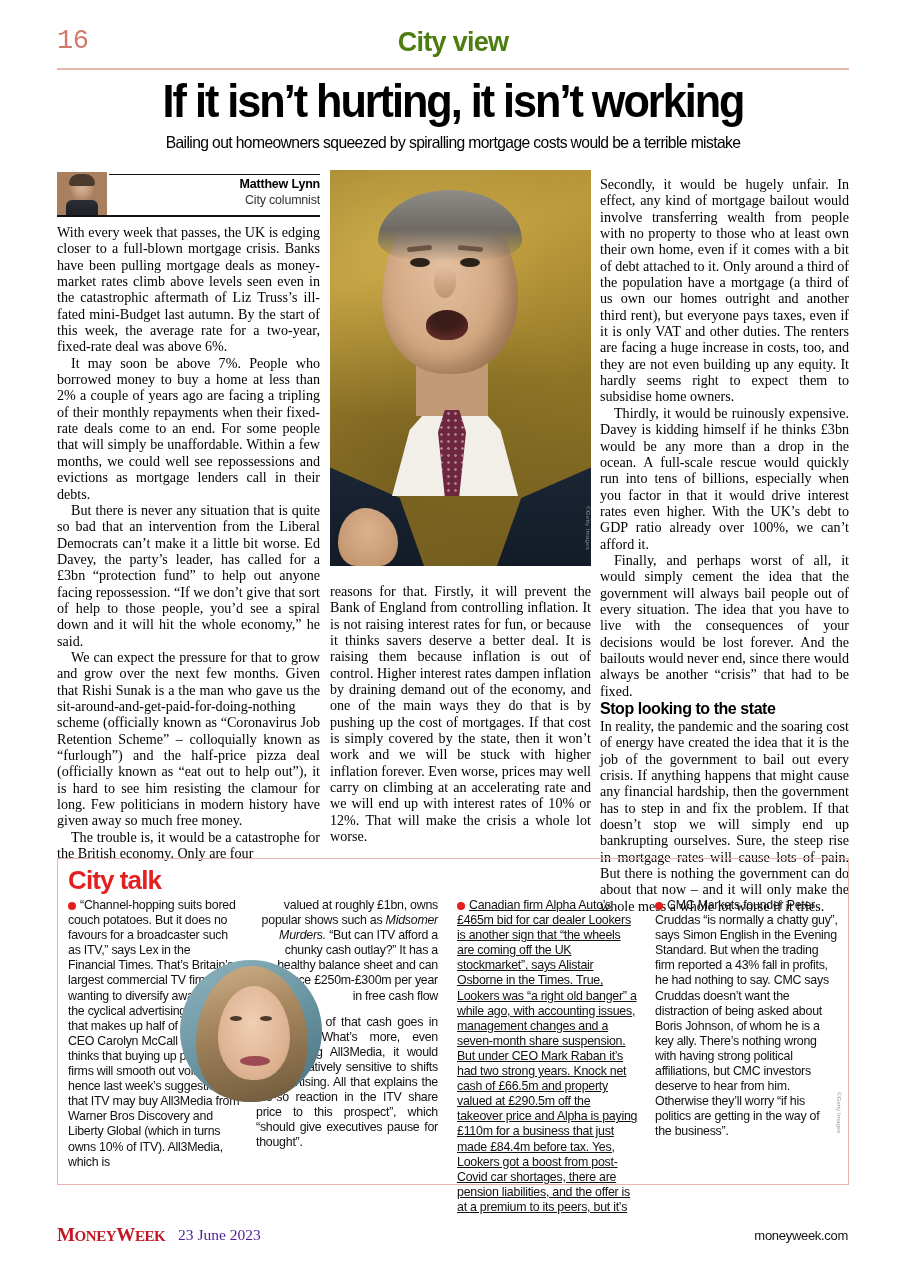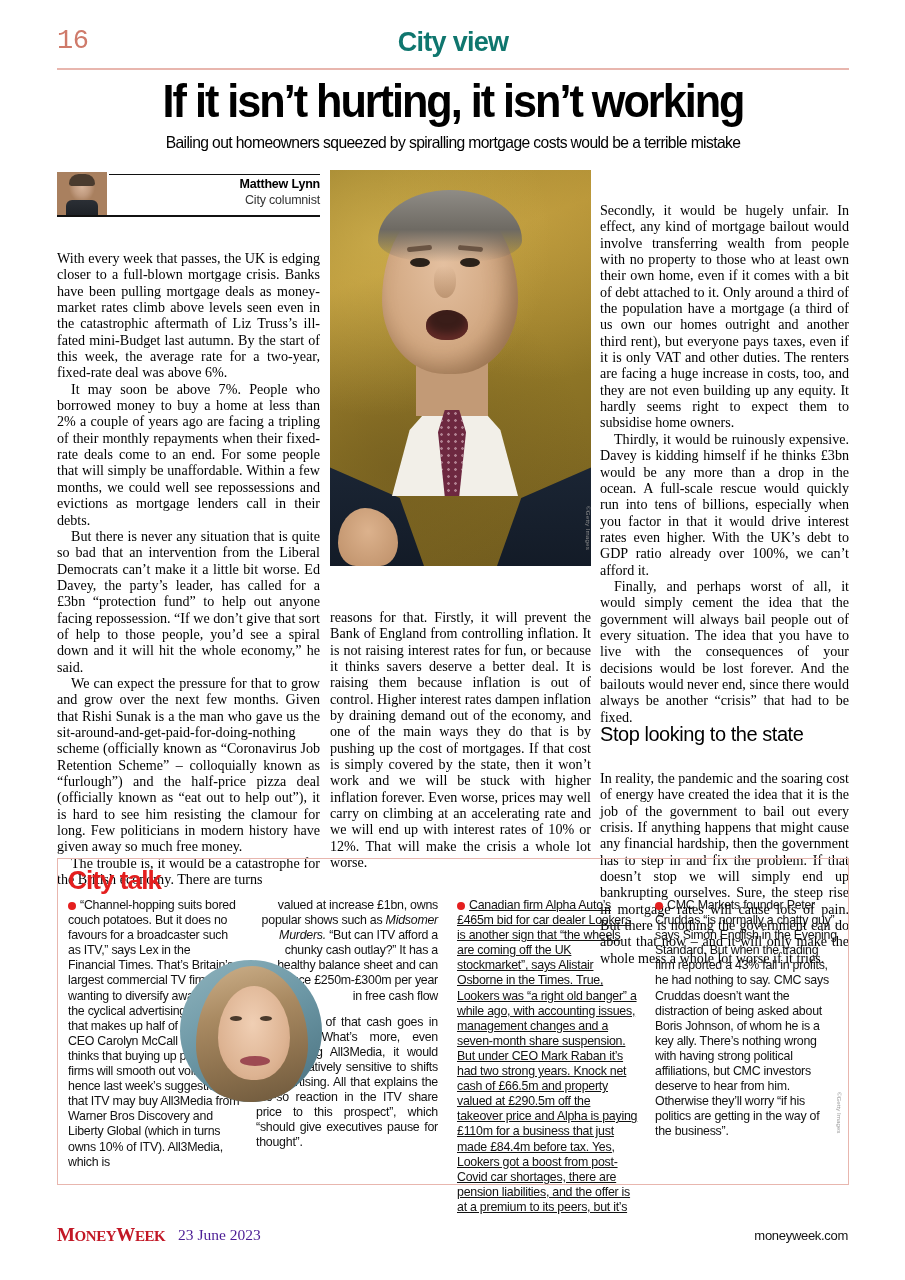--- a/index.html
+++ b/index.html
@@ -40,21 +40,21 @@
     letter-spacing: -0.5px;
   }
   .section-title {
     position: absolute;
     left: 0; top: 1px;
     width: 792px;
     text-align: center;
     font-family: "Liberation Sans", sans-serif;
     font-weight: bold;
     font-size: 27px;
-    color: #0f766e;
+    color: #4d7c0f;
     letter-spacing: -0.7px;
   }
   .masthead-rule {
     position: absolute;
     left: 57px; top: 68px;
     width: 792px;
     height: 1.6px;
     background: #e8b6ae;
   }
 
@@ -152,30 +152,30 @@
   
   .col {
     position: absolute;
     font-family: "Liberation Serif", serif;
     font-size: 14.1px;
     line-height: 16.35px;
     text-align: justify;
     color: #000;
   }
   .col p { margin: 0; text-indent: 14px; }
-  .col p.first { text-indent: 0; margin-top: 26px; }
+  .col p.first { text-indent: 0; }
 
   #col1 { left: 57px; top: 224px; width: 263px; }
   #col2a { left: 330px; top: 583px; width: 261px; }
   #col3 { left: 600px; top: 176px; width: 249px; }
 
   .subhead {
     font-family: "Liberation Sans", sans-serif;
-    font-weight: normal;
-    font-size: 20px;
+    font-weight: bold;
+    font-size: 16px;
     letter-spacing: -0.45px;
     margin: 6px 0 1px 0;
     text-indent: 0 !important;
     line-height: 19px;
   }
 
   
   .photo {
     position: absolute;
     left: 330px; top: 170px;
@@ -441,21 +441,21 @@
     <div class="hand"></div>
 
   </div>
   <div class="photo-credit">©Getty Images</div>
 
   <div class="col" id="col1">
     <p class="first">With every week that passes, the UK is edging closer to a full-blown mortgage crisis. Banks have been pulling mortgage deals as money-market rates climb above levels seen even in the catastrophic aftermath of Liz Truss’s ill-fated mini-Budget last autumn. By the start of this week, the average rate for a two-year, fixed-rate deal was above 6%.</p>
     <p>It may soon be above 7%. People who borrowed money to buy a home at less than 2% a couple of years ago are facing a tripling of their monthly repayments when their fixed-rate deals come to an end. For some people that will simply be unaffordable. Within a few months, we could well see repossessions and evictions as mortgage lenders call in their debts.</p>
     <p>But there is never any situation that is quite so bad that an intervention from the Liberal Democrats can’t make it a little bit worse. Ed Davey, the party’s leader, has called for a £3bn “protection fund” to help out anyone facing repossession. “If we don’t give that sort of help to those people, you’d see a spiral down and it will hit the whole economy,” he said.</p>
     <p>We can expect the pressure for that to grow and grow over the next few months. Given that Rishi Sunak is a the man who gave us the sit-around-and-get-paid-for-doing-nothing scheme (officially known as “Coronavirus Job Retention Scheme” – colloquially known as “furlough”) and the half-price pizza deal (officially known as “eat out to help out”), it is hard to see him resisting the clamour for long. Few politicians in modern history have given away so much free money.</p>
-    <p>The trouble is, it would be a catastrophe for the British economy. There are turns</p>
+    <p>The trouble is, it would be a catastrophe for the British economy. Only are four</p>
   </div>
 
   <div class="col" id="col2a">
     <p class="first">reasons for that. Firstly, it will prevent the Bank of England from controlling inflation. It is not raising interest rates for fun, or because it thinks savers deserve a better deal. It is raising them because inflation is out of control. Higher interest rates dampen inflation by draining demand out of the economy, and one of the main ways they do that is by pushing up the cost of mortgages. If that cost is simply covered by the state, then it won’t work and we will be stuck with higher inflation forever. Even worse, prices may well carry on climbing at an accelerating rate and we will end up with interest rates of 10% or 12%. That will make the crisis a whole lot worse.</p>
   </div>
 
   <div class="col" id="col3">
     <p class="first">Secondly, it would be hugely unfair. In effect, any kind of mortgage bailout would involve transferring wealth from people with no property to those who at least own their own home, even if it comes with a bit of debt attached to it. Only around a third of the population have a mortgage (a third of us own our homes outright and another third rent), but everyone pays taxes, even if it is only VAT and other duties. The renters are facing a huge increase in costs, too, and they are not even building up any equity. It hardly seems right to expect them to subsidise home owners.</p>
     <p>Thirdly, it would be ruinously expensive. Davey is kidding himself if he thinks £3bn would be any more than a drop in the ocean. A full-scale rescue would quickly run into tens of billions, especially when you factor in that it would drive interest rates even higher. With the UK’s debt to GDP ratio already over 100%, we can’t afford it.</p>
     <p>Finally, and perhaps worst of all, it would simply cement the idea that the government will always bail people out of every situation. The idea that you have to live with the consequences of your decisions would be lost forever. And the bailouts would never end, since there would always be another “crisis” that had to be fixed.</p>
@@ -464,21 +464,21 @@
   </div>
 
   <div class="citytalk"></div>
   <div class="citytalk-title">City talk</div>
 
   <div class="ct-col" id="ct1">
     <p><span class="bullet"></span><span>“Channel-hopping suits bored couch potatoes. But it does no favours for a broadcaster such as ITV,” says Lex in the Financial Times. That’s Britain’s largest commercial TV firm wanting to diversify away from the cyclical advertising revenue that makes up half of its sales. CEO Carolyn McCall (pictured) thinks that buying up production firms will smooth out volatility, hence last week’s suggestion that ITV may buy All3Media from Warner Bros Discovery and Liberty Global (which in turns owns 10% of ITV). All3Media, which is</span></p>
   </div>
 
   <div class="ct-col" id="ct2">
-    <p><span>valued at increase £1bn, owns popular shows such as </span><em>Midsomer Murders.</em><span> “But can ITV afford a chunky cash outlay?” It has a healthy balance sheet and can produce £250m-£300m per year in free cash flow</span></p>
+    <p><span>valued at roughly £1bn, owns popular shows such as </span><em>Midsomer Murders.</em><span> “But can ITV afford a chunky cash outlay?” It has a healthy balance sheet and can produce £250m-£300m per year in free cash flow</span></p>
     <p style="text-align:justify">– but much of that cash goes in dividends. What’s more, even after buying All3Media, it would still be relatively sensitive to shifts in advertising. All that explains the “so-so reaction in the ITV share price to this prospect”, which “should give executives pause for thought”.</p>
   </div>
 
   <div class="ct-col" id="ct3">
     <p><span class="bullet"></span><span>Canadian firm Alpha Auto’s £465m bid for car dealer Lookers is another sign that “the wheels are coming off the UK stockmarket”, says Alistair Osborne in the Times. True, Lookers was “a right old banger” a while ago, with accounting issues, management changes and a seven-month share suspension. But under CEO Mark Raban it’s had two strong years. Knock net cash of £66.5m and property valued at £290.5m off the takeover price and Alpha is paying £110m for a business that just made £84.4m before tax. Yes, Lookers got a boost from post-Covid car shortages, there are pension liabilities, and the offer is at a premium to its peers, but it’s</span></p>
   </div>
 
   <div class="ct-col" id="ct4">
     <p><span class="bullet"></span><span>CMC Markets founder Peter Cruddas “is normally a chatty guy”, says Simon English in the Evening Standard. But when the trading firm reported a 43% fall in profits, he had nothing to say. CMC says Cruddas doesn’t want the distraction of being asked about Boris Johnson, of whom he is a key ally. There’s nothing wrong with having strong political affiliations, but CMC investors deserve to hear from him. Otherwise they’ll worry “if his politics are getting in the way of the business”.</span></p>
   </div>

